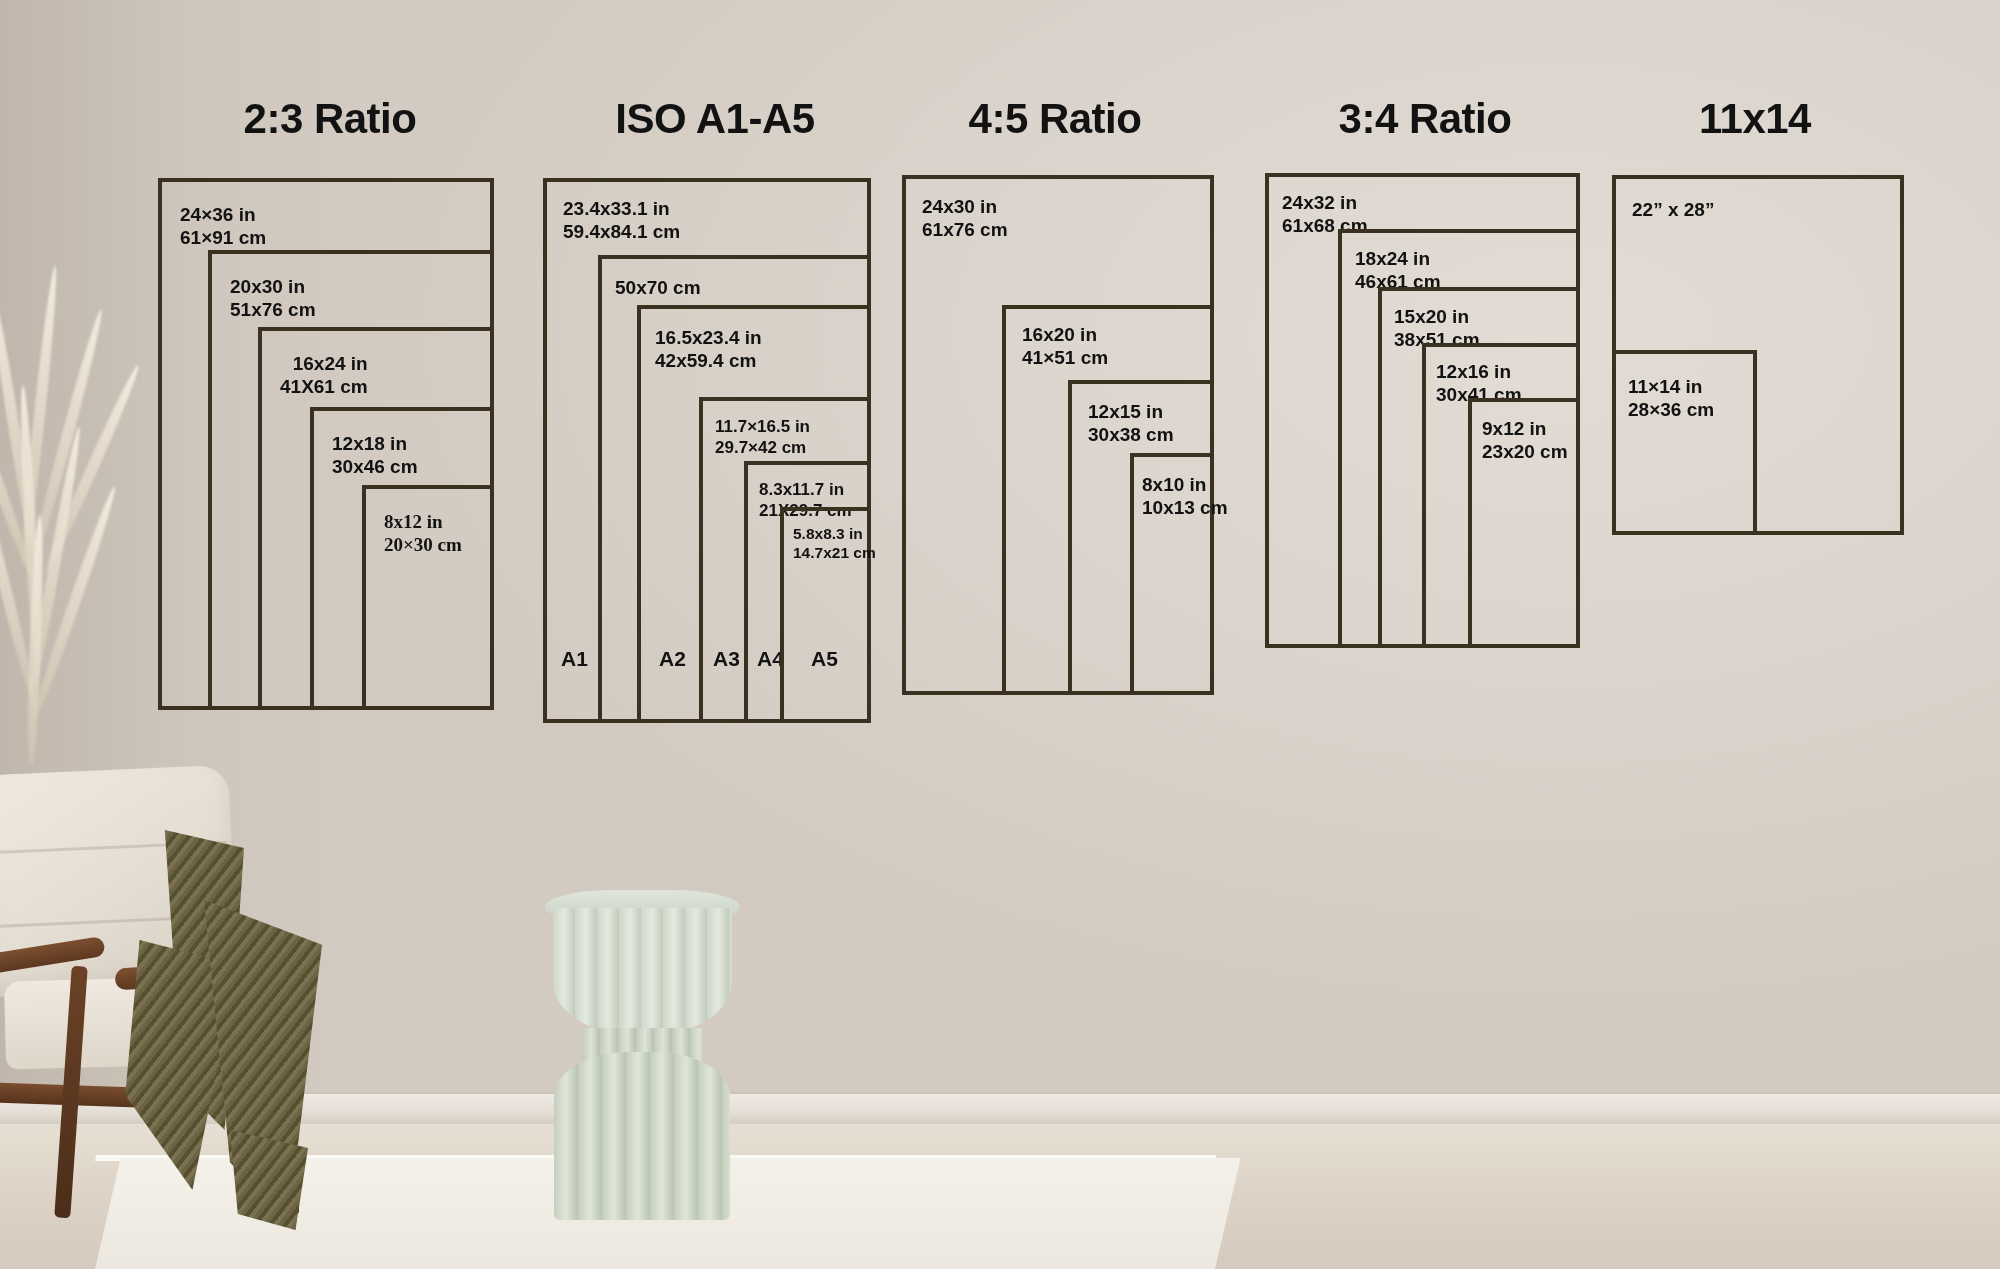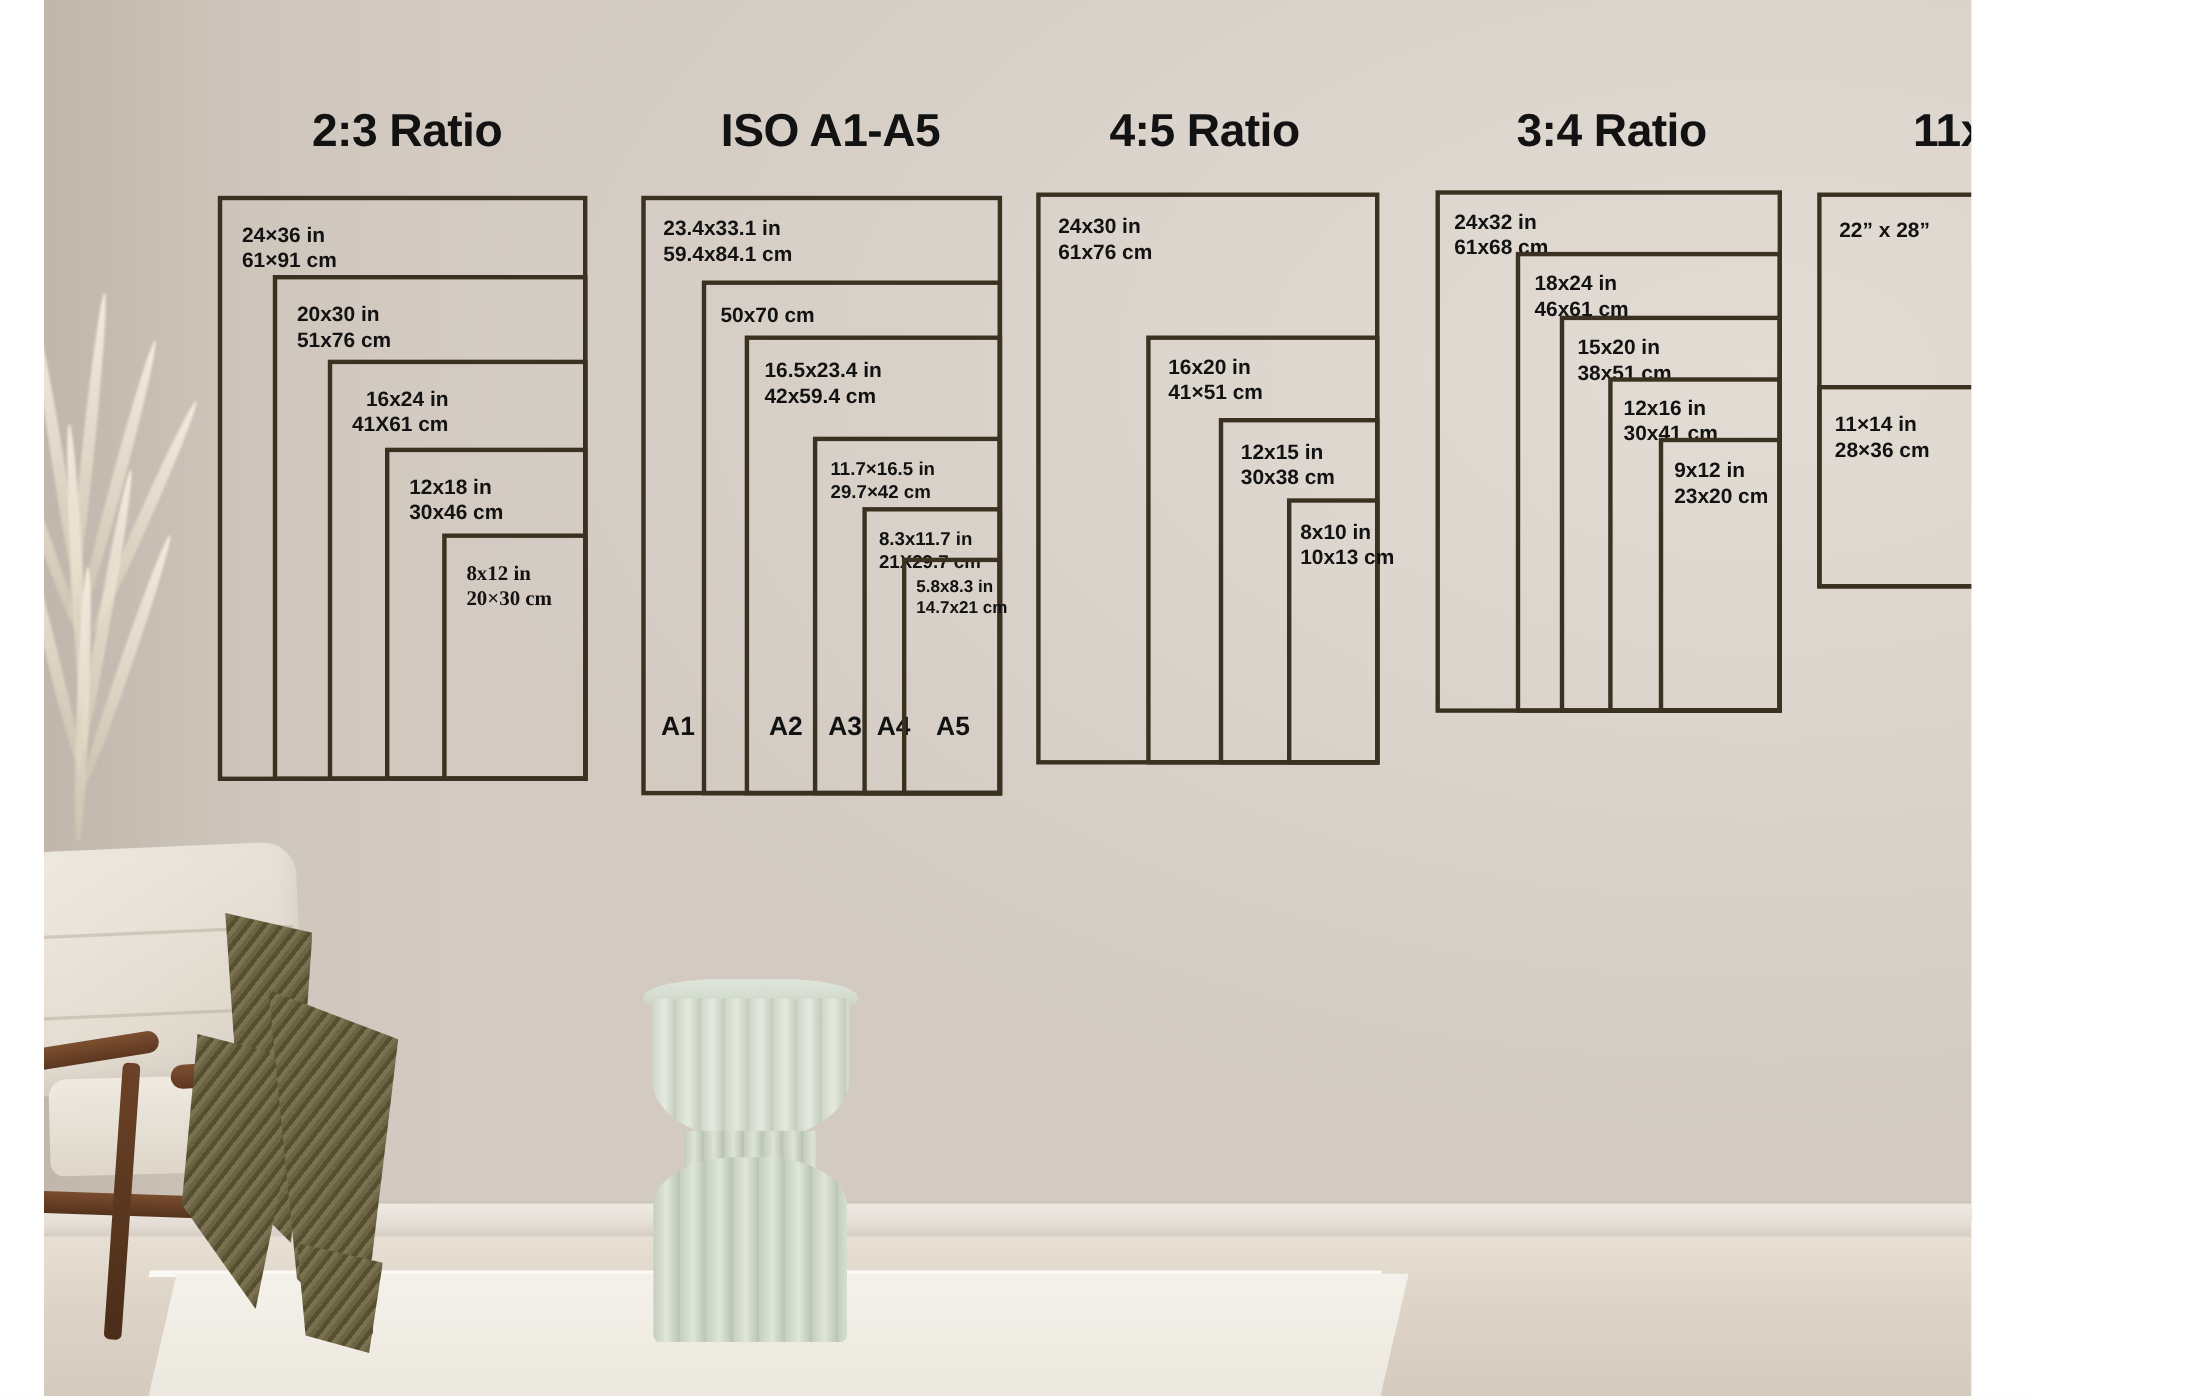--- a/index.html
+++ b/index.html
@@ -6,25 +6,24 @@
 
   html, body {
     width: 2000px;
     height: 1269px;
     overflow: hidden;
     font-family: "Liberation Sans", sans-serif;
   }
 
   #scene {
     position: relative;
-    width: 1752px;
+    width: 2000px;
     height: 1269px;
     background: #ded8d0;
     overflow: hidden;
-    margin-left: 40px;
   }
 
   
   .wall {
     position: absolute;
     left: 0; top: 0;
     width: 2000px; height: 1110px;
     background:
       radial-gradient(ellipse 1200px 700px at 78% 30%, #e2dcd4 0%, #dcd5cd 45%, #d3cbc2 100%),
       linear-gradient(180deg, #e0dad2 0%, #dcd5cd 60%, #d6cfc6 100%);
@@ -166,21 +165,21 @@
     font-weight: 800;
     line-height: 1.22;
     color: #121212;
     white-space: nowrap;
   }
   .frame-label.small { font-size: 17px; }
   .frame-label.tiny  { font-size: 15.5px; }
 
   .iso-tag {
     position: absolute;
-    font-size: 24px;
+    font-size: 21px;
     font-weight: 800;
     color: #121212;
   }
 
   
   .text-block {
     position: absolute;
     left: 840px; top: 690px;
     width: 1130px;
     text-align: center;

